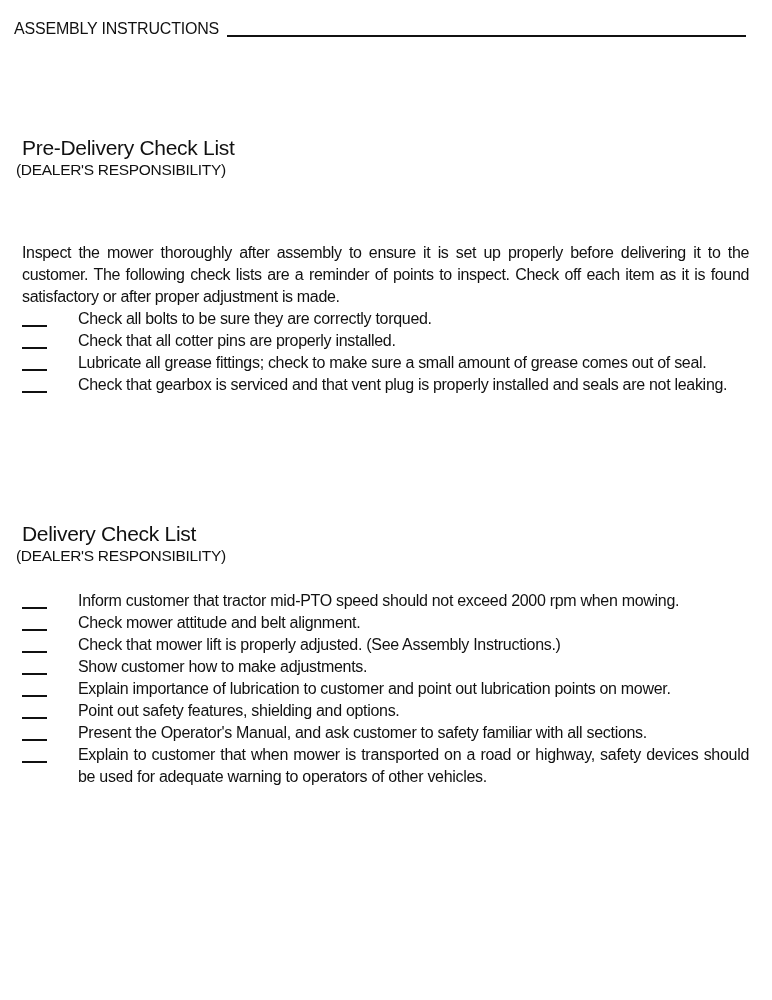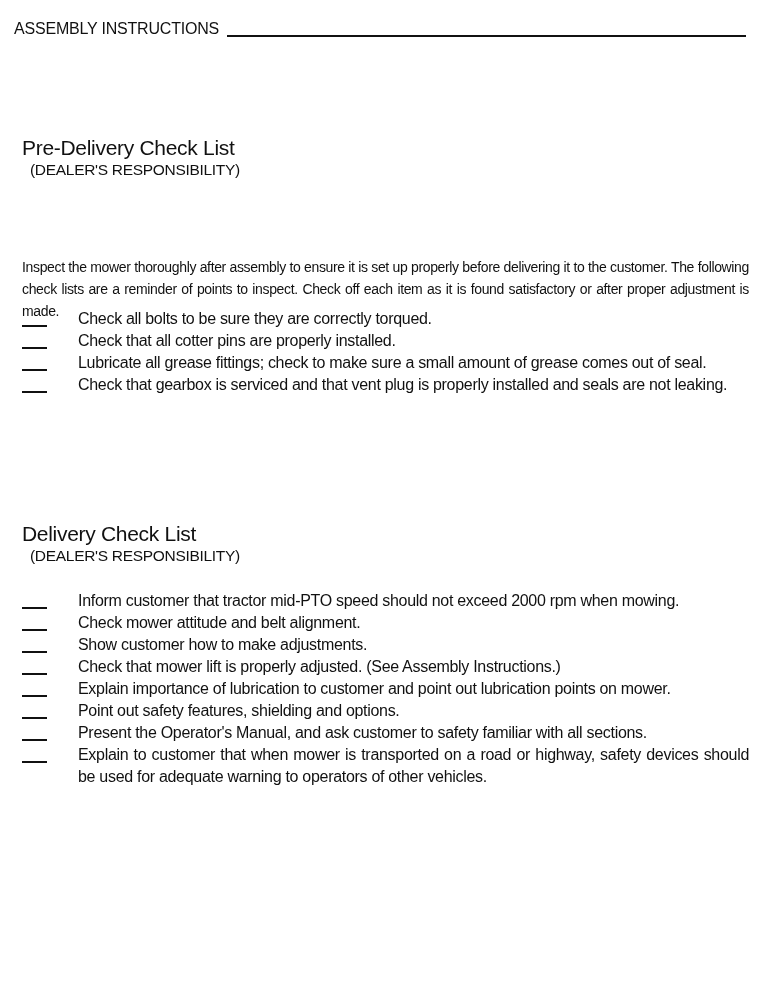--- a/index.html
+++ b/index.html
@@ -8,25 +8,25 @@
     font-family: "Liberation Sans", sans-serif; color: #111111;
   }
   .header {
     position: absolute; left: 14px; top: 20px; width: 732px;
     display: flex; align-items: flex-end;
   }
   .header-title { font-size: 16px; letter-spacing: -0.2px; white-space: nowrap; line-height: 18px; }
   .header-rule { flex: 1; border-bottom: 2px solid #111; margin-left: 8px; margin-bottom: 1px; height: 0; }
 
   .section-title { position: absolute; left: 22px; font-size: 21px; letter-spacing: -0.3px; line-height: 24px; }
-  .section-sub { position: absolute; left: 30px; font-size: 15.5px; letter-spacing: -0.3px; line-height: 18px; }
+  .section-sub { position: absolute; left: 16px; font-size: 15.5px; letter-spacing: -0.3px; line-height: 18px; }
 
   .intro {
-    position: absolute; left: 22px; top: 256px; width: 727px;
-    font-size: 14px; line-height: 22px; text-align: justify; letter-spacing: -0.35px;
+    position: absolute; left: 22px; top: 242px; width: 727px;
+    font-size: 16px; line-height: 22px; text-align: justify; letter-spacing: -0.35px;
   }
 
   .checklist { position: absolute; left: 22px; width: 727px; margin: 0; padding: 0; list-style: none; }
   .check-item { display: flex; align-items: flex-start; font-size: 16px; line-height: 22px; letter-spacing: -0.3px; }
   .check-blank { flex: 0 0 25px; height: 0; border-bottom: 2px solid #111; margin-top: 17px; margin-right: 21px; cursor: pointer; }
   .check-text { flex: 1; text-align: justify; margin-left: 10px; }
 </style>
 </head>
 <body>
 
@@ -65,25 +65,25 @@
   <li class="check-item">
     <span class="check-blank"></span>
     <span class="check-text">Inform customer that tractor mid-PTO speed should not exceed 2000 rpm when mowing.</span>
   </li>
   <li class="check-item">
     <span class="check-blank"></span>
     <span class="check-text">Check mower attitude and belt alignment.</span>
   </li>
   <li class="check-item">
     <span class="check-blank"></span>
-    <span class="check-text">Show customer how to make adjustments.</span>
+    <span class="check-text">Check that mower lift is properly adjusted. (See Assembly Instructions.)</span>
   </li>
   <li class="check-item">
     <span class="check-blank"></span>
-    <span class="check-text">Check that mower lift is properly adjusted. (See Assembly Instructions.)</span>
+    <span class="check-text">Show customer how to make adjustments.</span>
   </li>
   <li class="check-item">
     <span class="check-blank"></span>
     <span class="check-text">Explain importance of lubrication to customer and point out lubrication points on mower.</span>
   </li>
   <li class="check-item">
     <span class="check-blank"></span>
     <span class="check-text">Point out safety features, shielding and options.</span>
   </li>
   <li class="check-item">

